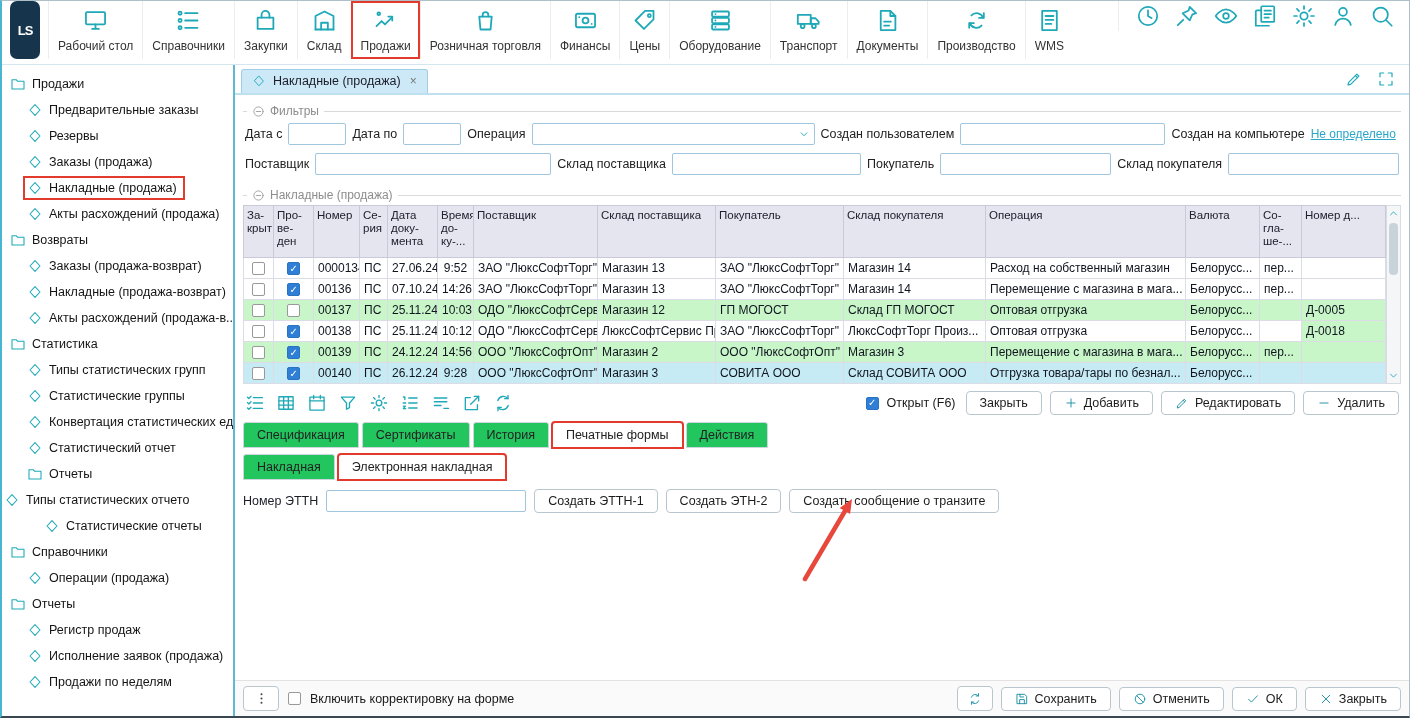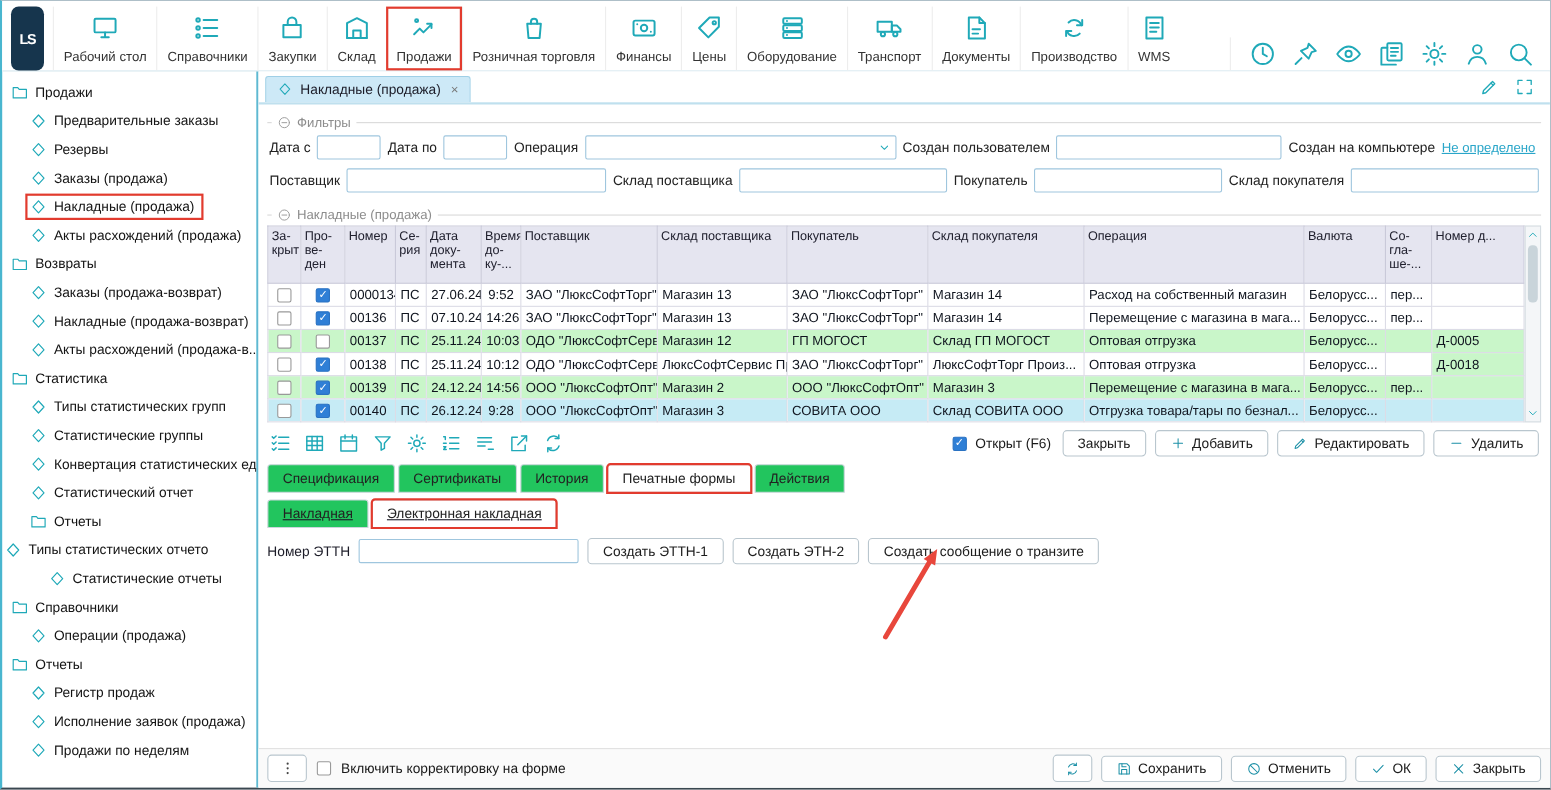--- a/index.html
+++ b/index.html
@@ -1,21 +1,21 @@
 <!DOCTYPE html>
 <html><head>
 <meta charset="utf-8">
 <style>
   * { margin:0; padding:0; box-sizing:border-box; }
   html,body { width:1410px; height:718px; overflow:hidden; }
   body { font-family:"Liberation Sans","DejaVu Sans",sans-serif; background:#fff; color:#1c1c28; }
   .app { width:1410px; height:718px; display:flex; flex-direction:column; border:1px solid #aebfc8; border-left:2px solid #49b6cf; border-bottom:2px solid #3a4750; background:#fff; position:relative; }
 
   
-  .topbar { height:64px; display:flex; align-items:flex-end; background:#fff; border-bottom:1px solid #d5e7ee; flex-shrink:0; }
+  .topbar { height:64px; display:flex; align-items:flex-start; background:#fff; border-bottom:1px solid #d5e7ee; flex-shrink:0; }
   .logo-box { width:46px; display:flex; align-items:center; justify-content:center; }
   .logo { width:30px; height:58px; background:#16354d; border-radius:7px 7px 7px 7px; color:#fff; display:flex; align-items:center; justify-content:center; font-weight:bold; font-size:13px; letter-spacing:-1px; }
   .nav-items { display:flex; align-items:stretch; }
   .nav-item { display:flex; flex-direction:column; align-items:center; justify-content:center; gap:5px; padding:6px 9px; cursor:pointer; border-left:1px solid #ededed; }
   .nav-item.hl-red { outline:2px solid #e23b2e; outline-offset:-2px; }
   .tb-icon { width:27px; height:27px; color:#1fa9b8; }
   .tb-icon svg, .util-icon svg, .tree-icon svg, .bicon svg, .gt-icon svg, .small-icon svg { width:100%; height:100%; display:block; }
   .nav-label { font-size:12px; color:#333; white-space:nowrap; }
   .utility { margin-left:auto; display:flex; align-items:center; gap:9px; padding-right:12px; border-left:1px solid #ededed; padding-left:14px; }
   .util-btn { background:none; border:none; cursor:pointer; padding:2px; }
@@ -84,21 +84,21 @@
   .gt-right { margin-left:auto; display:flex; align-items:center; gap:8px; }
   .cb-label { font-size:12.5px; color:#1a1a1a; margin-right:2px; }
   .btn { display:inline-flex; align-items:center; gap:6px; background:#fff; border:1px solid #b9c6ce; border-radius:4px; padding:4px 13px; font-size:12.5px; color:#1c1c1c; cursor:pointer; font-family:inherit; white-space:nowrap; }
   .bicon { width:14px; height:14px; color:#1a8fa6; display:inline-block; }
 
   
   .detail-tabs { display:flex; gap:3px; padding:2px 8px 0; flex-shrink:0; }
   .dtab { background:#22c55e; border:1px solid #ccd6dc; padding:5px 13px; font-size:12.5px; border-radius:3px 3px 0 0; cursor:pointer; color:#222; }
   .dtab.active { background:#fff; }
   .dtab.hl-red { outline:2px solid #e23b2e; outline-offset:-1px; }
-  .sub-tabs { display:flex; gap:3px; padding:6px 8px 0; flex-shrink:0;text-decoration:underline; }
+  .sub-tabs { display:flex; gap:3px; padding:6px 8px 0; flex-shrink:0; }
 
   
   .ettn-row { display:flex; align-items:center; gap:8px; padding:9px 8px; font-size:12.5px; flex-shrink:0; }
   .ettn-row .inp { width:200px; }
 
   .spacer { flex:1; }
 
   
   .bottom-bar { height:36px; display:flex; align-items:center; gap:9px; padding:0 8px; background:#fafafa; border-top:1px solid #e2e2e2; flex-shrink:0; }
   .menu-btn { width:36px; height:25px; display:flex; align-items:center; justify-content:center; background:#fff; border:1px solid #b9c6ce; border-radius:4px; cursor:pointer; }

